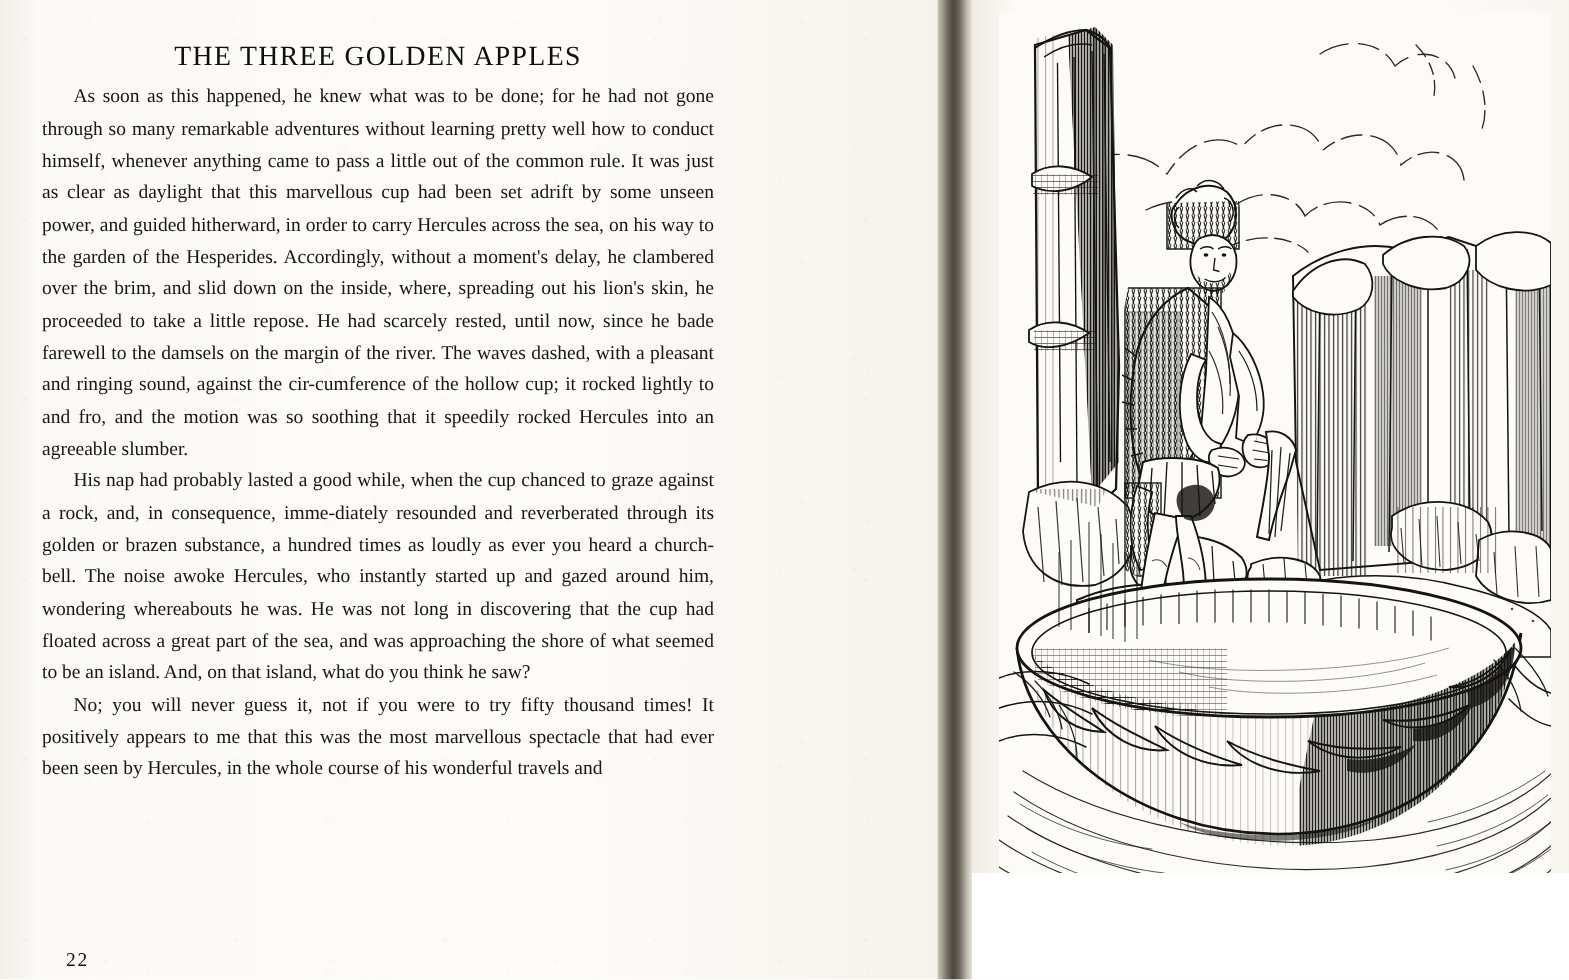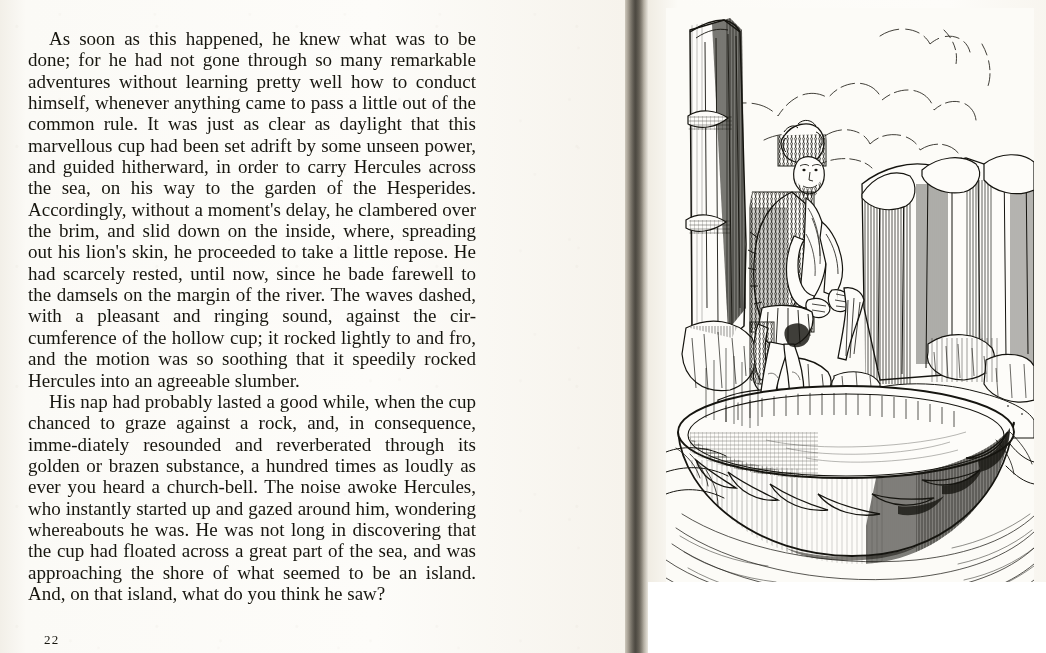--- a/index.html
+++ b/index.html
@@ -59,21 +59,21 @@
     font-size: 18.5px;
     letter-spacing: .9px;
     text-align: center;
     color: #100f0d;
     margin: 0 0 4px 0;
     font-weight: normal;
     line-height: 1.15;
   }
   .body-p {
     margin: 0;
-    font-size: 19px;
+    font-size: 13px;
     line-height: 21.35px;
     color: #17160f;
     text-align: justify;
     text-justify: inter-word;
     text-indent: 21px;
     hyphens: manual;
     -webkit-hyphens: manual;
   }
   .body-p + .body-p { margin-top: 0px; }
 
@@ -159,25 +159,27 @@
 </style>
 </head>
 <body>
 
 <div class="spread">
 
   <div class="page-left">
     <div class="paper-grain-l"></div>
 
     <div class="textblock">
+      <h1 class="chapter-title">THE THREE GOLDEN APPLES</h1>
 
       <p class="body-p">As soon as this happened, he knew what was to be done; for he had not gone through so many remarkable adventures without learning pretty well how to conduct himself, whenever anything came to pass a little out of the common rule.  It was just as clear as daylight that this marvellous cup had been set adrift by some unseen power, and guided hitherward, in order to carry Hercules across the sea, on his way to the garden of the Hesperides.  Accordingly, without a moment's delay, he clambered over the brim, and slid down on the inside, where, spreading out his lion's skin, he proceeded to take a little repose.  He had scarcely rested, until now, since he bade farewell to the damsels on the margin of the river.  The waves dashed, with a pleasant and ringing sound, against the cir-cumference of the hollow cup; it rocked lightly to and fro, and the motion was so soothing that it speedily rocked Hercules into an agreeable slumber.</p>
 
       <p class="body-p">His nap had probably lasted a good while, when the cup chanced to graze against a rock, and, in consequence, imme-diately resounded and reverberated through its golden or brazen substance, a hundred times as loudly as ever you heard a church-bell.  The noise awoke Hercules, who instantly started up and gazed around him, wondering whereabouts he was.  He was not long in discovering that the cup had floated across a great part of the sea, and was approaching the shore of what seemed to be an island.  And, on that island, what do you think he saw?</p>
 
+      <p class="body-p">No; you will never guess it, not if you were to try fifty thousand times!  It positively appears to me that this was the most marvellous spectacle that had ever been seen by Hercules, in the whole course of his wonderful travels and</p>
     </div>
 
     <div class="folio folio-left">22</div>
   </div>
 
   <div class="gutter"></div>
   <div class="gutter-dark"></div>
 
   <div class="page-right">
     <div class="paper-grain-r"></div>

